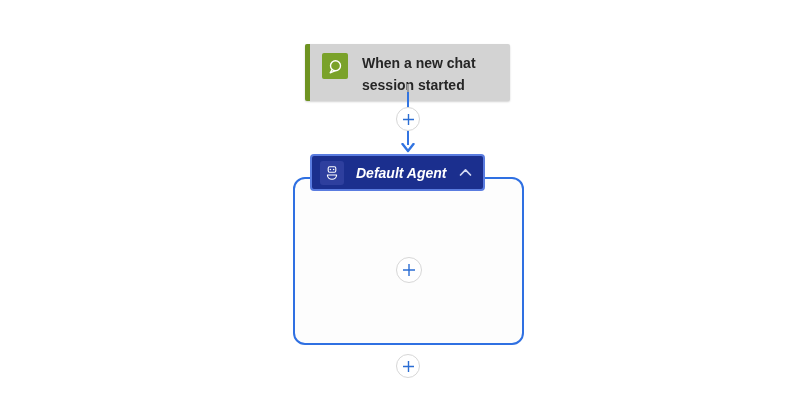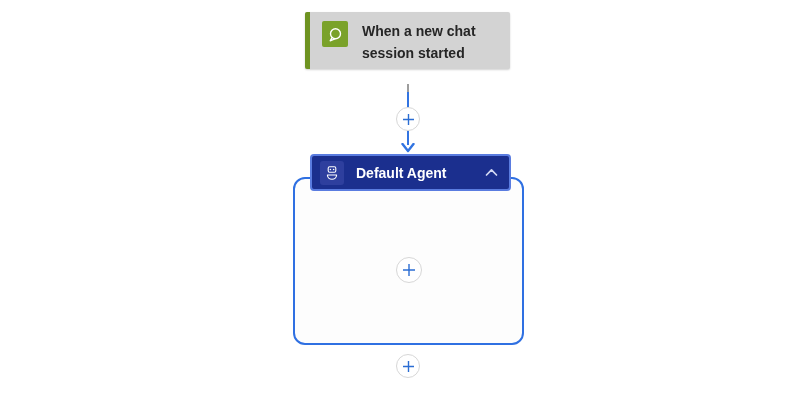--- a/index.html
+++ b/index.html
@@ -2,21 +2,21 @@
 <html><head>
 <meta charset="utf-8">
 <style>
   html,body{margin:0;padding:0;background:#fff;}
   .canvas{
     position:relative;width:800px;height:400px;background:#ffffff;overflow:hidden;
     font-family:"Liberation Sans","DejaVu Sans",sans-serif;
   }
   
   .trigger-card{
-    position:absolute;left:305px;top:12px;width:205px;height:57px;
+    position:absolute;left:305px;top:44px;width:205px;height:57px;
     background:#d3d3d3;border-radius:2px;box-sizing:border-box;
     box-shadow:0 1px 2px rgba(0,0,0,0.18);cursor:pointer;
   }
   .trigger-stripe{
     position:absolute;left:0;top:0;width:5px;height:100%;
     background:#6e9321;border-radius:2px 0 0 2px;
   }
   .trigger-icon{
     position:absolute;left:17px;top:9px;width:26px;height:26px;
     background:#7aa22a;border-radius:2px;
@@ -39,24 +39,24 @@
   .plus-insert{left:396px;top:107px;width:24px;height:24px;}
   .plus-addtool{left:396px;top:257px;width:26px;height:26px;}
   .plus-next{left:396px;top:354px;width:24px;height:24px;}
   
   .agent-body{
     position:absolute;left:293px;top:177px;width:231px;height:168px;
     background:#fdfdfd;border:2px solid #2f70e2;border-radius:12px;
     box-sizing:border-box;z-index:1;
   }
   .agent-header{
-    position:absolute;left:310px;top:154px;width:201px;height:37px;
+    position:absolute;left:310px;top:154px;width:175px;height:37px;
     background:#1b2f8e;border:2px solid #5a7ce0;border-radius:4px;
     box-sizing:border-box;display:flex;align-items:center;
-    padding:0 11px 0 8px;z-index:3;cursor:pointer;
+    padding:0 11px 0 8px;z-index:3;cursor:pointer;font-style:italic;
   }
   .agent-icon{
     width:24px;height:24px;background:#2e3f9e;border-radius:3px;
     display:flex;align-items:center;justify-content:center;flex:0 0 auto;
   }
   .agent-title{
     margin-left:12px;font-size:14px;font-weight:bold;color:#ffffff;white-space:nowrap;
   }
   .chevron{margin-left:auto;cursor:pointer;display:block;}
   .add-tool-label{

